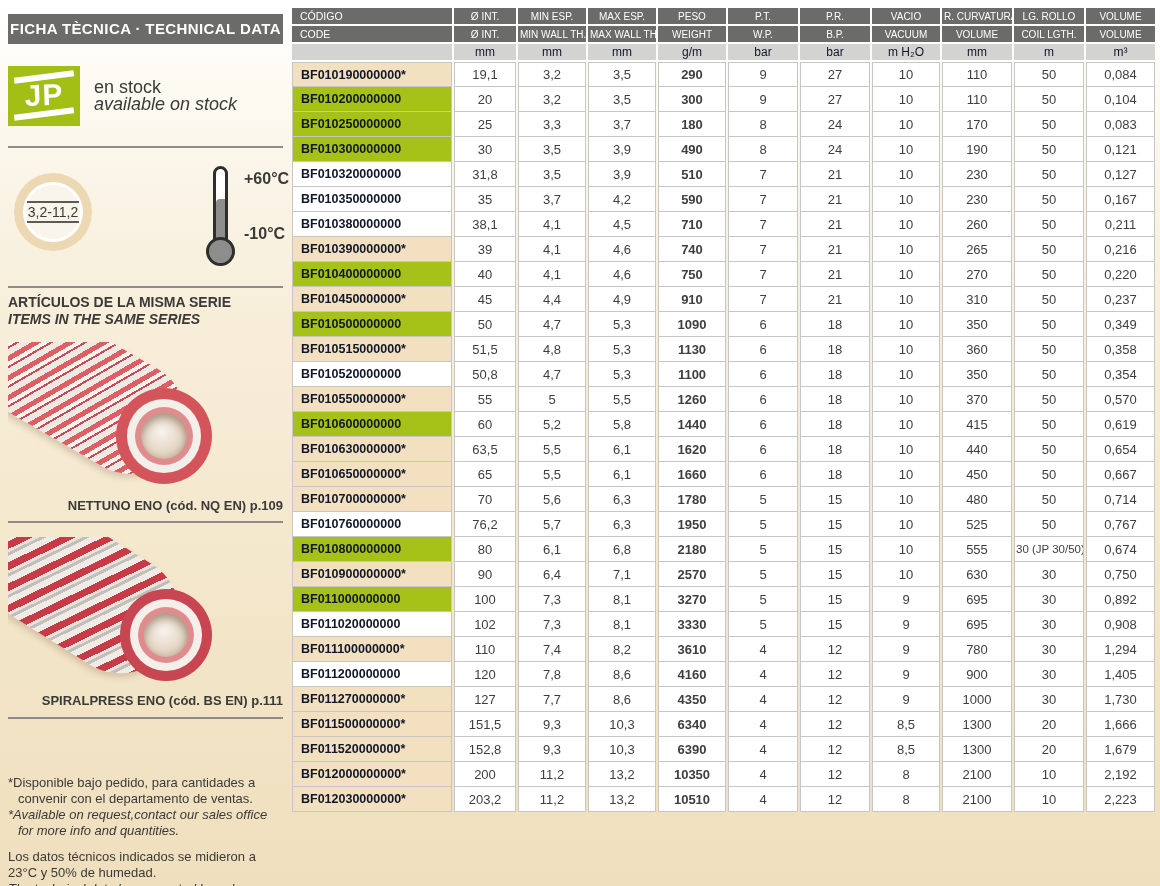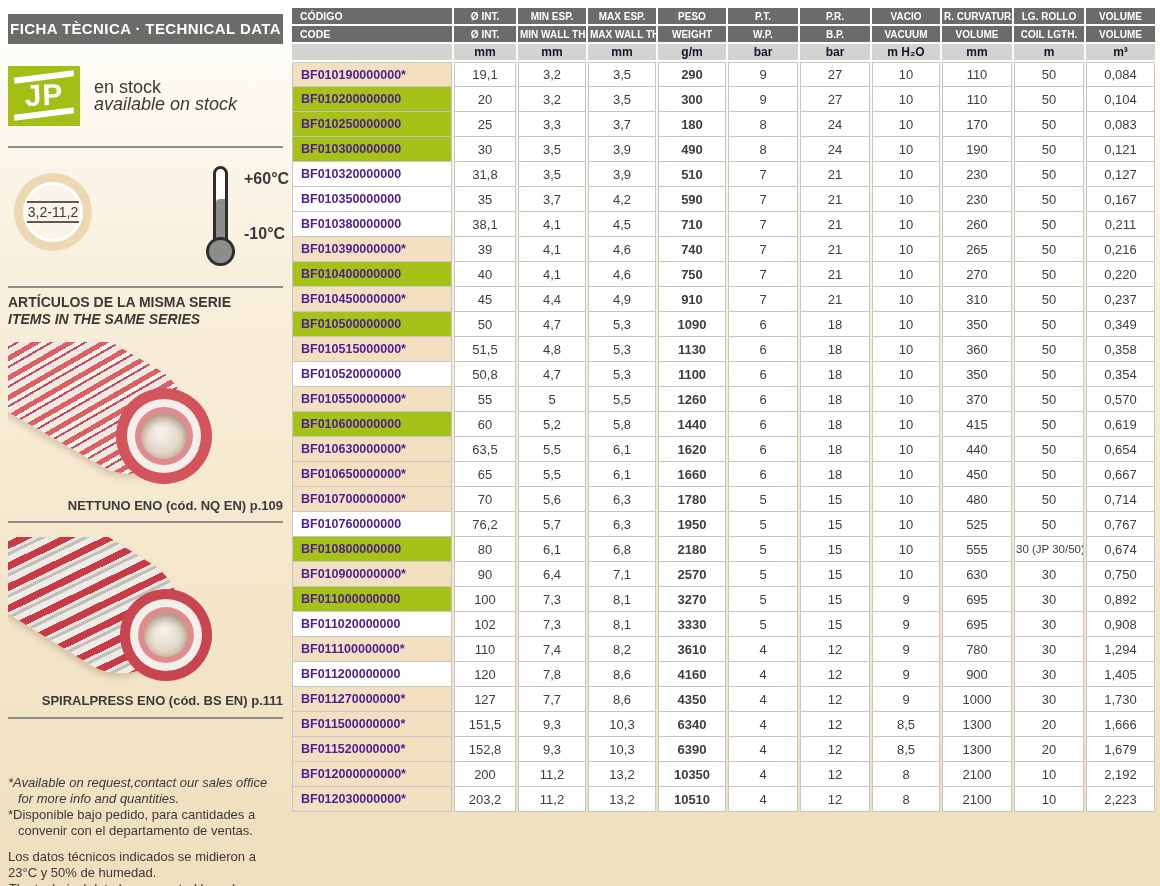--- a/index.html
+++ b/index.html
@@ -92,36 +92,36 @@
   
   .footnotes { margin-top:56px; font-size:13px; line-height:16px; }
   .fn { padding-left:10px; text-indent:-10px; }
   .fn.it { font-style:italic; }
   .fn-group2 { margin-top:10px; }
   .fn-group2 .fn { padding-left:0; text-indent:0; }
   
   .spec-table-wrap { position:absolute; left:290px; top:8px; width:867px; }
   table.spec { border-collapse:separate; border-spacing:2px 0; width:867px; table-layout:fixed; }
   table.spec th {
-    background:#6b6b69; color:#fff; font-size:10px; font-weight:bold;
+    background:#6b6b69; color:#fff; font-size:10px; font-weight:normal;
     height:18px; padding:0 2px; text-align:center; white-space:nowrap; overflow:hidden;
     border-bottom:2px solid #fff;
   }
   table.spec th.code-h { text-align:left; padding-left:8px; font-size:10.5px; }
   table.spec tr.units th {
     background:#d3d3d2; color:#0f172a; font-size:12px; height:18px; border-bottom:2px solid #fff;
   }
   table.spec td {
     background:#fff; font-size:13px; text-align:center; height:25px; padding:0 1px;
     border-left:1px solid #c6c6c5; border-right:1px solid #c6c6c5; border-bottom:1px solid #c6c6c5;
     white-space:nowrap; overflow:hidden; color:#3e3e3c;
   }
   table.spec tbody tr:first-child td { border-top:1px solid #c6c6c5; }
   table.spec td.code {
-    text-align:left; padding-left:8px; font-weight:bold; font-size:12.5px; color:#4c1d95;
+    text-align:left; padding-left:8px; font-weight:bold; font-size:12.5px; color:#0f172a;
   }
   table.spec td.code.stock { background:#a6c117; }
   table.spec td.code.request { background:#f2e0c1; }
   table.spec td.peso { font-weight:bold; }
   table.spec td.small { font-size:11.5px; }
 </style>
 </head>
 <body>
 
 <div class="left-panel">
@@ -187,22 +187,22 @@
             <div class="m4"></div>
           </div>
         </div>
       </div>
   </div>
   <div class="hose-caption">SPIRALPRESS ENO (cód. BS EN) p.111</div>
 
   <hr class="divider div4">
 
   <div class="footnotes">
+    <p class="fn">*Disponible bajo pedido, para cantidades a convenir con el departamento de ventas.</p>
     <p class="fn it">*Available on request,contact our sales office for more info and quantities.</p>
-    <p class="fn">*Disponible bajo pedido, para cantidades a convenir con el departamento de ventas.</p>
     <div class="fn-group2">
       <p class="fn">Los datos técnicos indicados se midieron a 23°C y 50% de humedad.</p>
       <p class="fn it">The technical data here reported have been measured at 23°C with 50% umidity.</p>
     </div>
   </div>
 
 </div>
 
 <div class="spec-table-wrap">
   <table class="spec">

